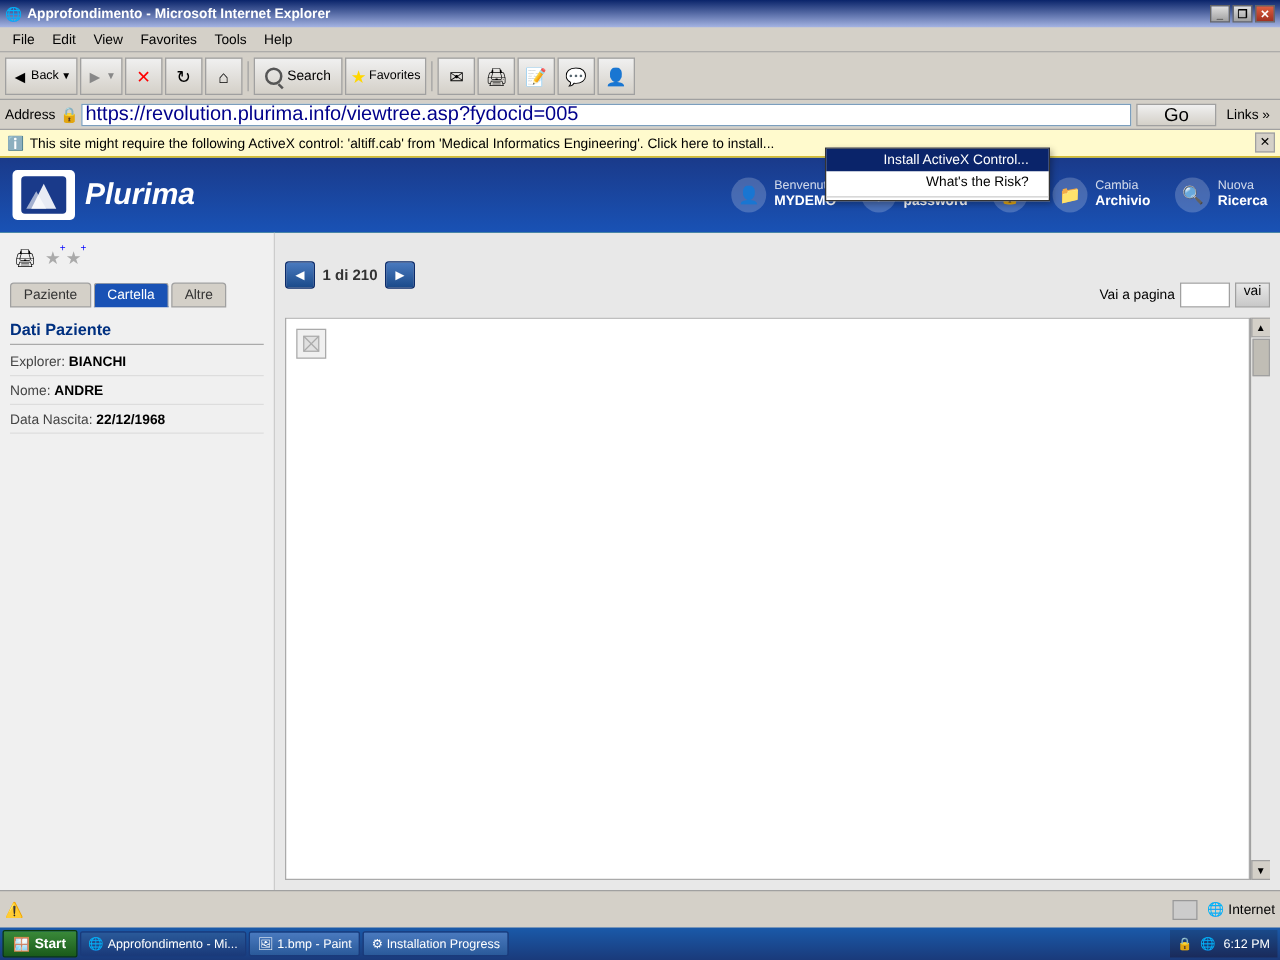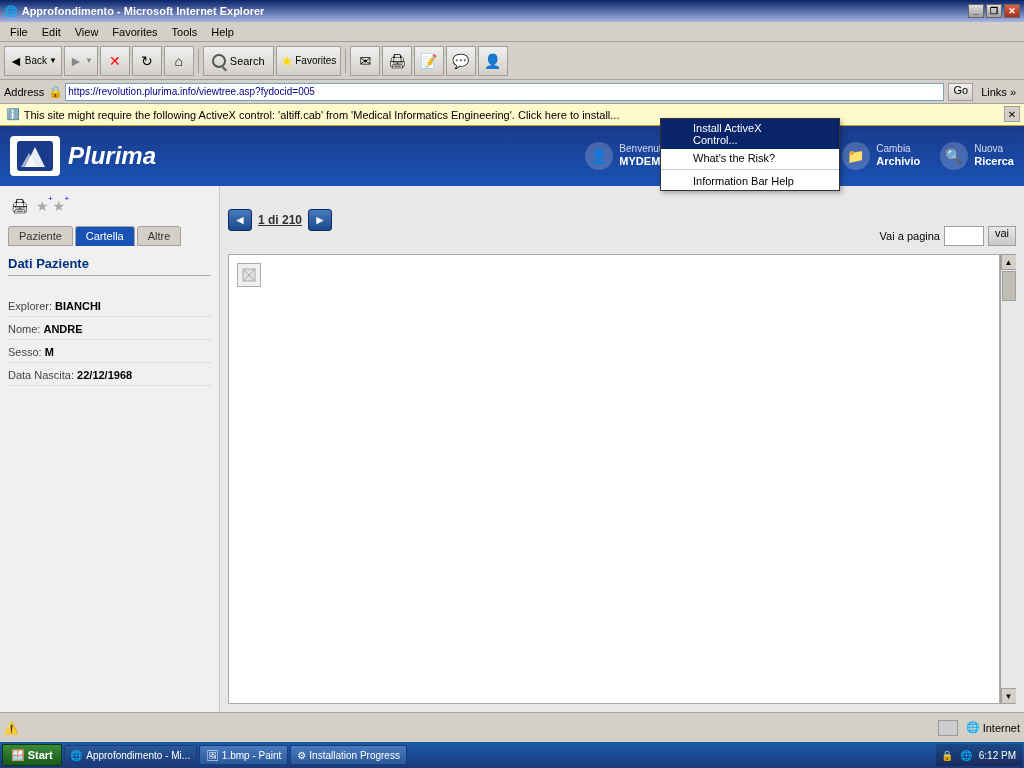--- a/index.html
+++ b/index.html
@@ -106,24 +106,24 @@
       flex: 1;
       height: 18px;
       border: 1px solid #7b9ebd;
       background: white;
       padding: 0 2px;
       font-size: 11px;
       display: flex;
       align-items: center;
     }
     .address-go-btn {
-      height: 18px; padding: 0 4px;
+      height: 18px; padding: 0 21px;
       background: linear-gradient(to bottom, #f0f0f0, #d4d0c8);
       border: 1px solid #a0a0a0;
-      font-size: 11px; cursor: pointer;
+      font-size: 15px; cursor: pointer;
     }
 
     
     .info-bar {
       background: #fffacd;
       height: 22px;
       display: flex;
       align-items: center;
       padding: 0 6px;
       gap: 4px;
@@ -145,23 +145,24 @@
       position: absolute;
       top: 118px;
       left: 660px;
       width: 180px;
       background: white;
       border: 1px solid #333;
       z-index: 1000;
       box-shadow: 2px 2px 5px rgba(0,0,0,0.3);
     }
     .context-menu-item {
-      padding: 3px 32px;
-      font-size: 11px;
-      cursor: pointer;
+      padding: 3px 16px;
+      font-size: 11px;
+      cursor: pointer;
+      text-align: right;
     }
     .context-menu-item.active {
       background: #0a246a;
       color: white;
     }
     .context-menu-separator { height: 1px; background: #ccc; margin: 2px 0; }
 
     
     .browser-content {
       background: #0f766e;
@@ -240,21 +241,21 @@
     .sidebar-icons { display: flex; gap: 4px; margin-bottom: 8px; align-items: center; }
     .sidebar-icon {
       width: 24px; height: 24px;
       display: flex; align-items: center; justify-content: center;
       font-size: 14px; cursor: pointer;
     }
 
     .patient-info-title {
       font-size: 13px; font-weight: bold; color: #003080;
       border-bottom: 1px solid #aaa;
-      padding-bottom: 4px; margin-bottom: 24px;
+      padding-bottom: 4px; margin-bottom: 8px;
     }
     .patient-field { margin-bottom: 6px; font-size: 11px; border-bottom: 1px solid #ddd; padding-bottom: 4px; }
     .patient-field-label { color: #444; }
     .patient-field-value { font-weight: bold; color: #000; }
 
     
     .main-panel {
       flex: 1;
       display: flex;
       flex-direction: column;
@@ -295,21 +296,21 @@
     .nav-btn {
       width: 24px; height: 22px;
       background: linear-gradient(to bottom, #4a7abf, #1a4a8a);
       border: 1px solid #0a2a6a;
       border-radius: 3px;
       color: white;
       font-size: 12px; font-weight: bold;
       display: flex; align-items: center; justify-content: center;
       cursor: pointer;
     }
-    .nav-text { font-size: 12px; font-weight: bold; color: #333; text-decoration: underline; }
+    .nav-text { font-size: 12px; font-weight: bold; color: #333; }
     .goto-controls { display: flex; align-items: center; gap: 4px; margin-top: 32px; }
     .goto-label { font-size: 11px; }
     .goto-input {
       width: 40px; height: 20px;
       border: 1px solid #a0a0a0;
       background: white;
       text-align: center; font-size: 11px;
     }
     .goto-btn {
       height: 20px; padding: 0 6px;
@@ -480,38 +481,37 @@
   <div class="toolbar-btn" style="font-size:14px;">📝</div>
   <div class="toolbar-btn" style="font-size:14px;">💬</div>
   <div class="toolbar-btn" style="font-size:14px;">👤</div>
 </div>
 
 <div class="address-bar">
   <span class="address-label">Address</span>
   <div style="display:flex;align-items:center;gap:2px;flex:1;">
     <span style="font-size:12px;">🔒</span>
     <div class="address-input">
-      <span style="font-size:10px;color:#00008b;">https://revolution.plurima.info/viewtree.asp?fydocid=005</span>
+      <span style="font-size:16px;color:#00008b;">https://revolution.plurima.info/viewtree.asp?fydocid=005</span>
     </div>
   </div>
   <div class="address-go-btn">Go</div>
   <span style="font-size:11px;padding:0 4px;cursor:pointer;">Links »</span>
 </div>
 
 <div class="info-bar">
   <span>ℹ️</span>
   <span>This site might require the following ActiveX control: 'altiff.cab' from 'Medical Informatics Engineering'. Click here to install...</span>
   <div class="info-bar-close">✕</div>
 </div>
 
 <div class="context-menu">
   <div class="context-menu-item active">Install ActiveX Control...</div>
   <div class="context-menu-item">What's the Risk?</div>
   <div class="context-menu-separator"></div>
-  <div class="context-menu-item">Information Bar Help</div>
 </div>
 
 <div class="browser-content" style="height:calc(768px - 22px - 20px - 38px - 24px - 22px - 30px - 26px);">
 
   <div class="plurima-header">
     <div class="plurima-logo">
       <div class="logo-shape">
         <svg width="40" height="34" viewBox="0 0 40 34">
           <rect x="2" y="2" width="36" height="30" rx="3" fill="#1a3a8a"></rect>
           <polygon points="10,28 20,8 30,28" fill="white" opacity="0.9"></polygon>
@@ -579,24 +579,20 @@
 
       <div class="patient-info-title">Dati Paziente</div>
 
       <div class="patient-field">
         <span class="patient-field-label">Explorer:</span>
         <span class="patient-field-value">BIANCHI</span>
       </div>
       <div class="patient-field">
         <span class="patient-field-label">Nome:</span>
         <span class="patient-field-value">ANDRE</span>
-      </div>
-      <div class="patient-field">
-        <span class="patient-field-label">Sesso:</span>
-        <span class="patient-field-value">M</span>
       </div>
       <div class="patient-field">
         <span class="patient-field-label">Data Nascita:</span>
         <span class="patient-field-value">22/12/1968</span>
       </div>
     </div>
 
     <div class="main-panel">
 
 

